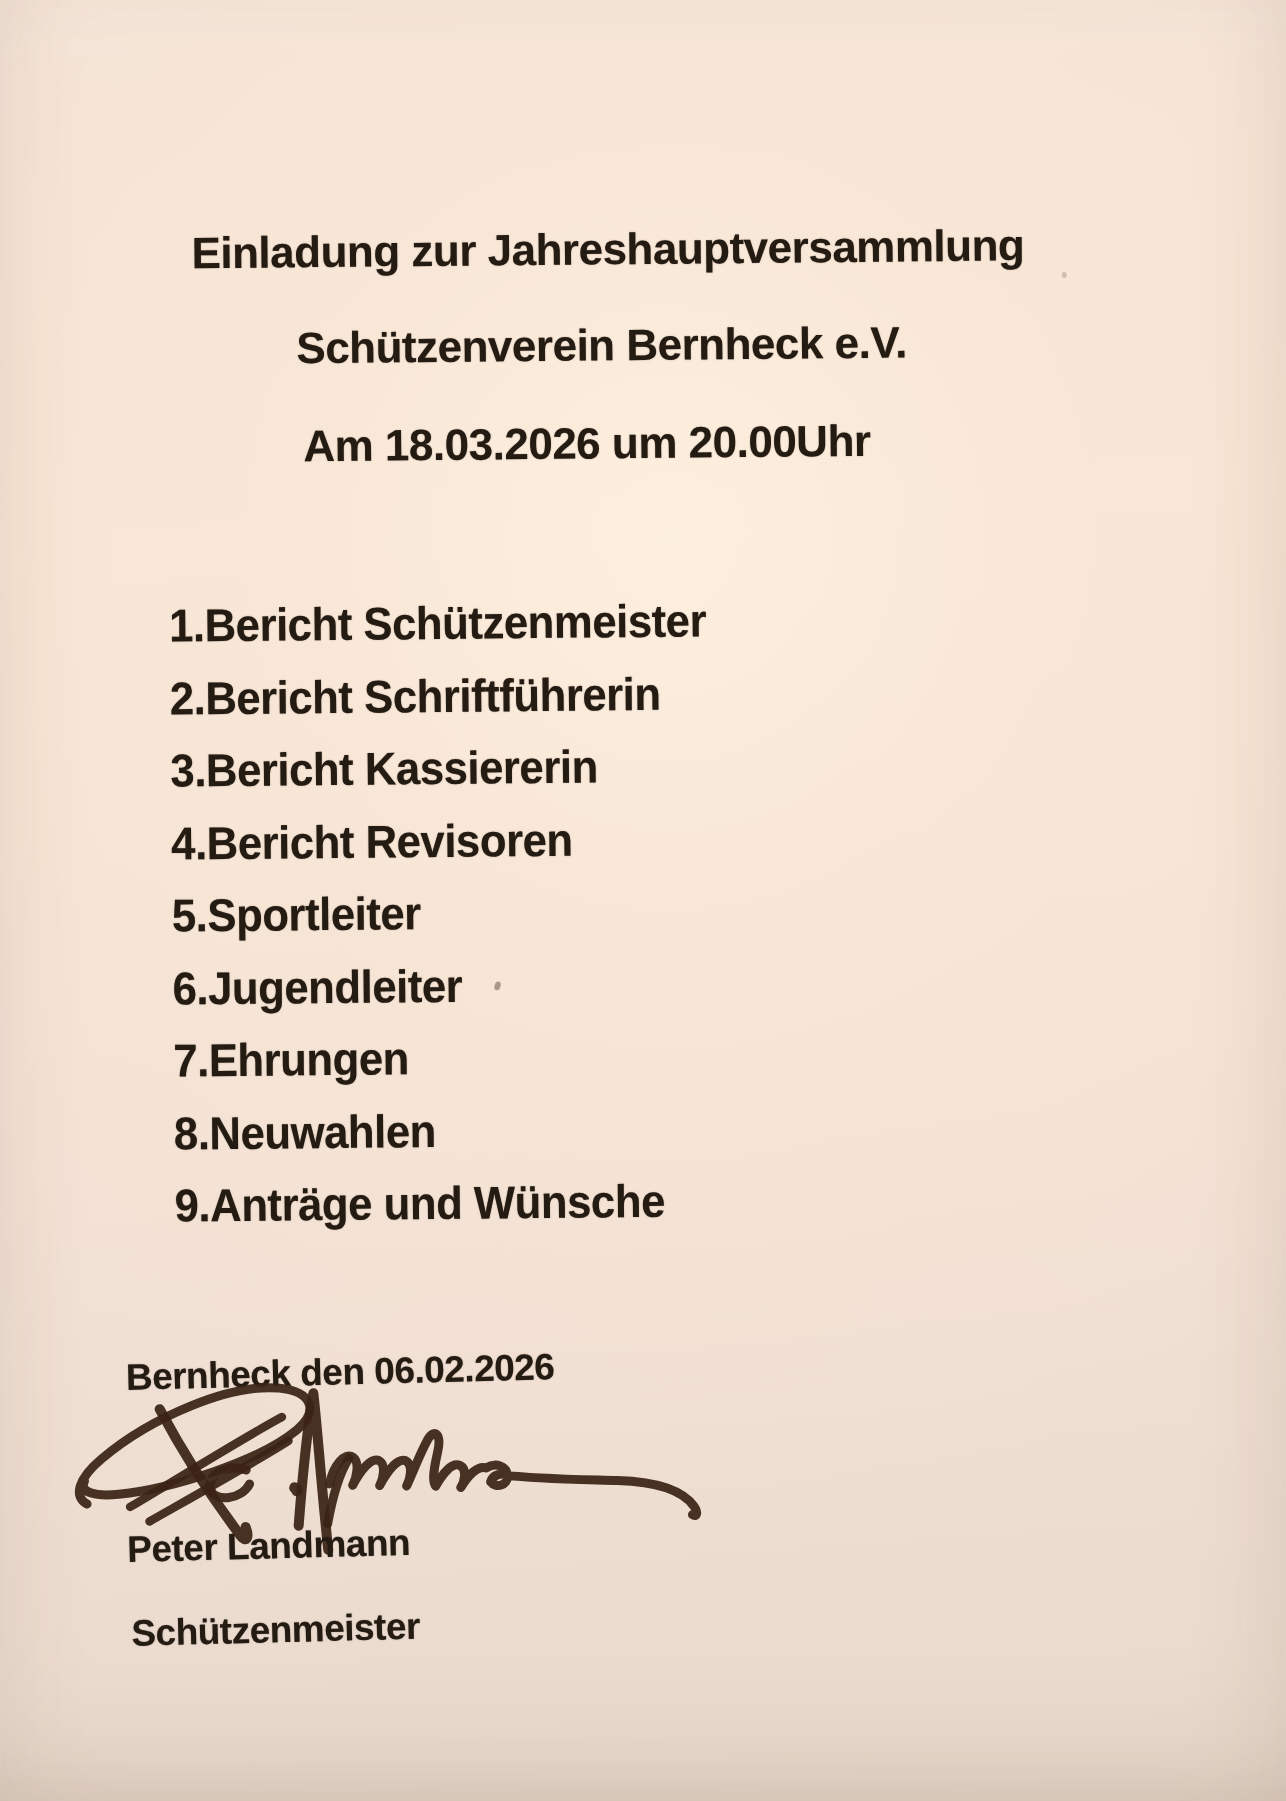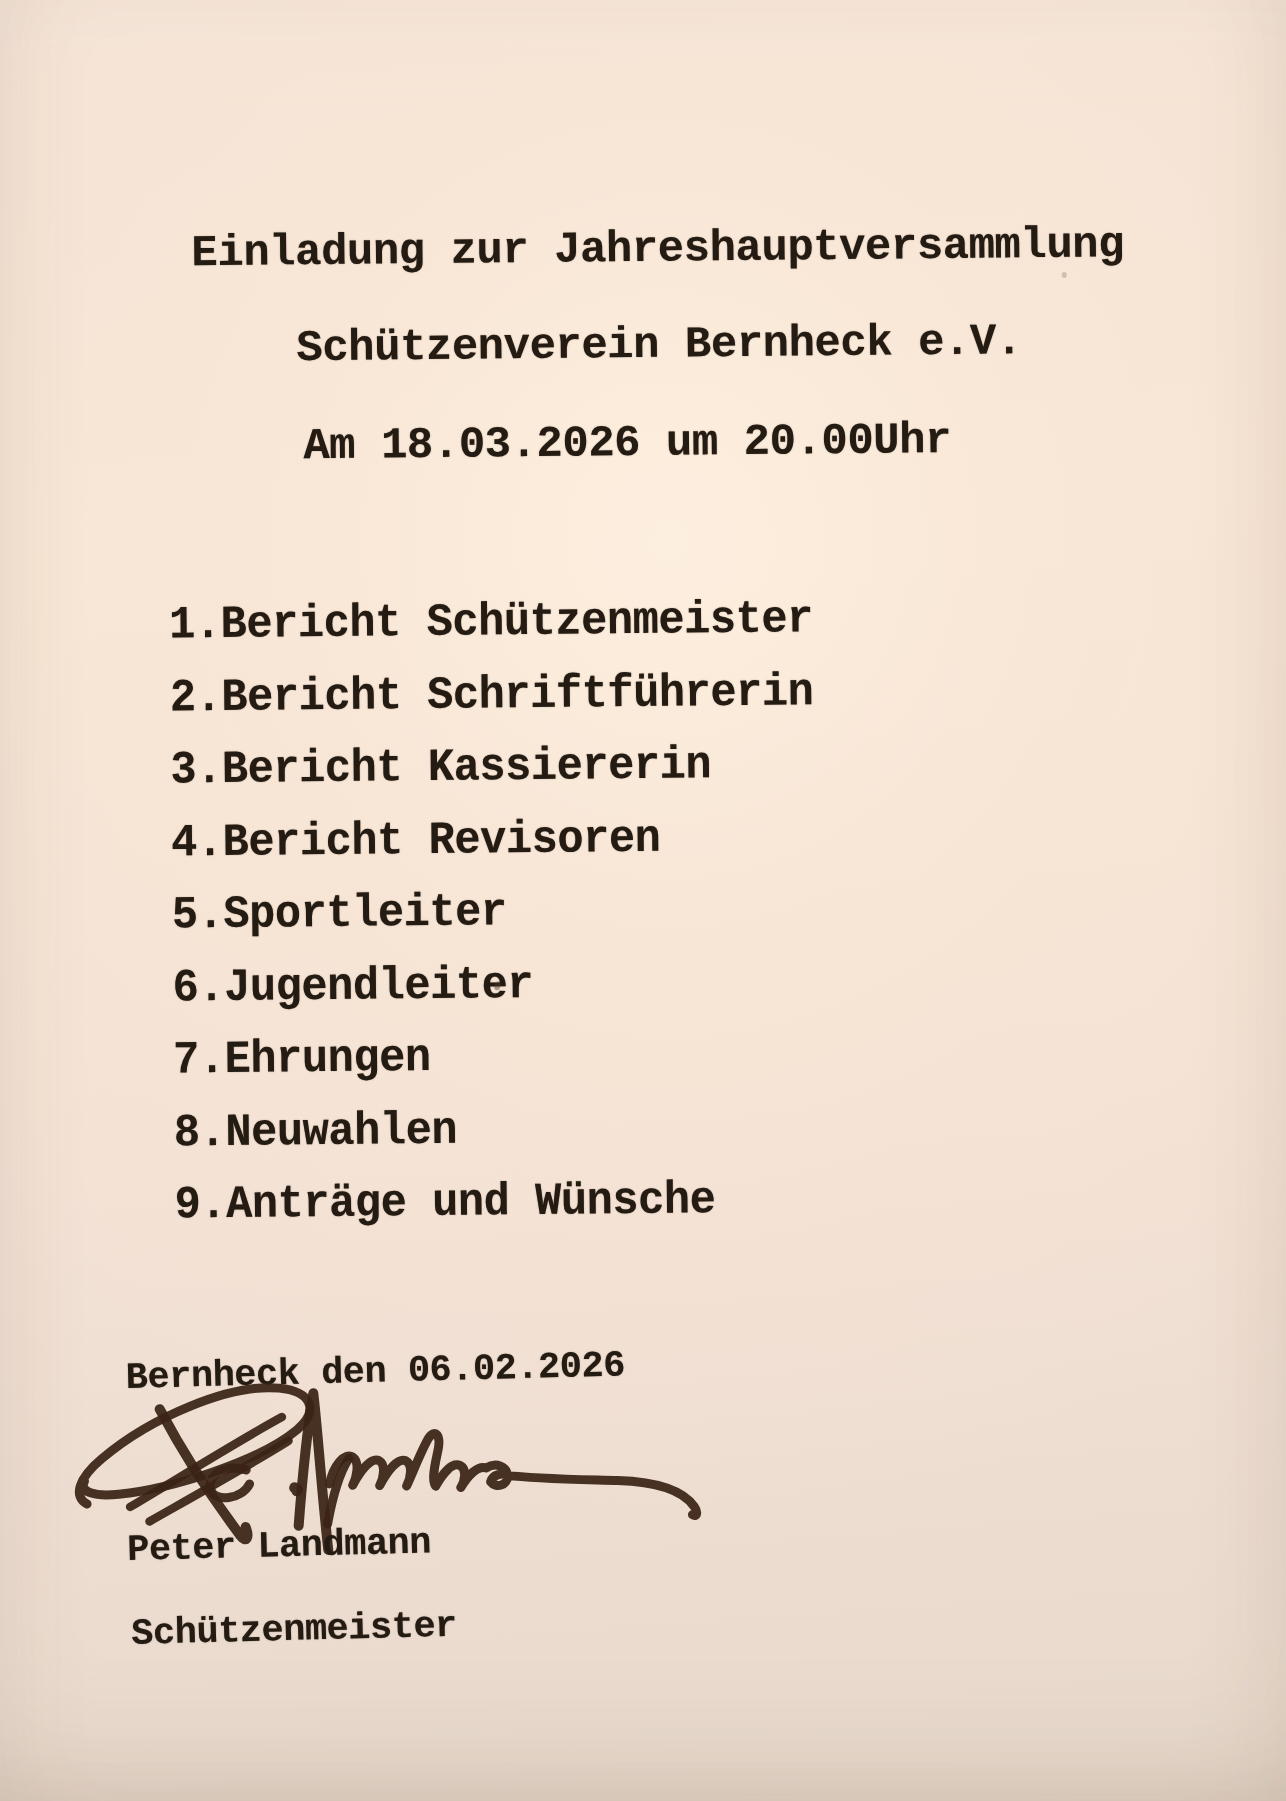--- a/index.html
+++ b/index.html
@@ -5,21 +5,21 @@
   html, body {
     margin: 0;
     padding: 0;
     background: #1a1a1a;
   }
   .photo {
     position: relative;
     width: 1286px;
     height: 1801px;
     overflow: hidden;
-    font-family: Liberation Mono, monospace;
+    font-family: Liberation Sans, sans-serif;
     
     background:
       radial-gradient(75% 55% at 52% 30%, rgba(253,239,223,0.95) 0%, rgba(249,230,213,0.55) 45%, rgba(244,224,207,0) 100%),
       linear-gradient(176deg, #f4e4d7 0%, #f7e6d7 30%, #f3e2d5 62%, #ecdcd0 86%, #e7d9cc 100%);
     box-shadow:
       inset 0 -70px 140px -70px rgba(110,85,65,0.22),
       inset -50px 0 130px -80px rgba(110,85,65,0.14),
       inset 50px 0 130px -80px rgba(110,85,65,0.10),
       inset 0 50px 120px -80px rgba(255,250,240,0.35);
   }

